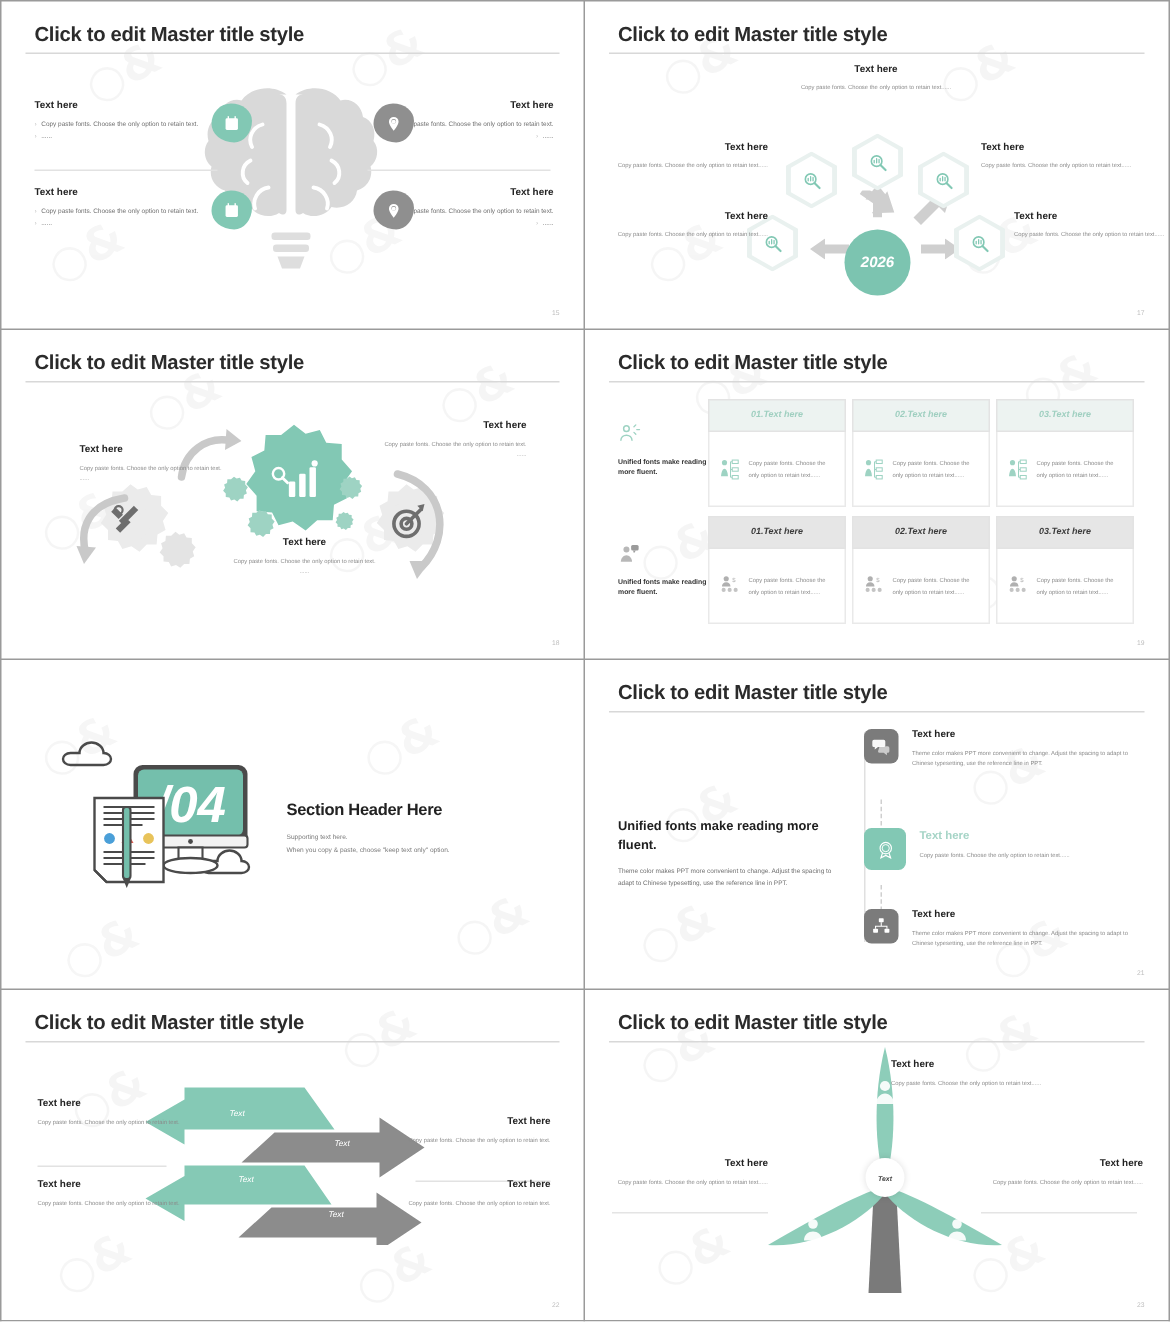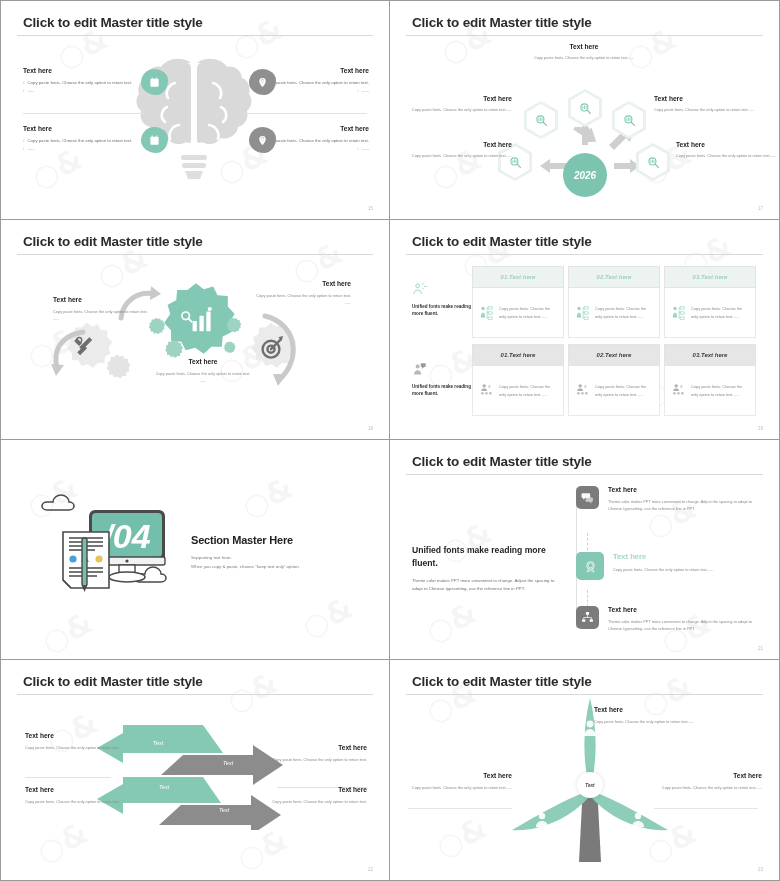--- a/index.html
+++ b/index.html
@@ -606,21 +606,21 @@
           <path d="M36 56h34M36 60h34M36 64h34M36 68h26M36 86h34M36 90h34M36 94h28"></path>
         </g>
       <circle cx="40" cy="77" r="3.6" fill="#4a9fd8"></circle>
       <path d="M52 73l4 7h-8z" fill="#e05a4e"></path>
       <circle cx="66" cy="77" r="3.6" fill="#e8c35a"></circle>
       <rect x="49" y="56" width="5" height="48" rx="2" fill="#74bfac" stroke="#4a4a4a" stroke-width="1.4"></rect>
       <path d="M49 104l2.5 6 2.5-6z" fill="#4a4a4a"></path>
     </svg>
 
     <div class="s5-head" style="left:190px;top:94px;">
-      <h2>Section Master Here</h2>
+      <h2>Section Header Here</h2>
       <p style="margin-top:7px;">Supporting text here.</p>
       <p>When you copy &amp; paste, choose "keep text only" option.</p>
     </div>
   </div>
 
   <div class="slide">
     <div class="wm">
       <span style="left:50px;top:85px;">○&amp;</span>
       <span style="left:255px;top:60px;">○&amp;</span>
       <span style="left:35px;top:165px;">○&amp;</span>

